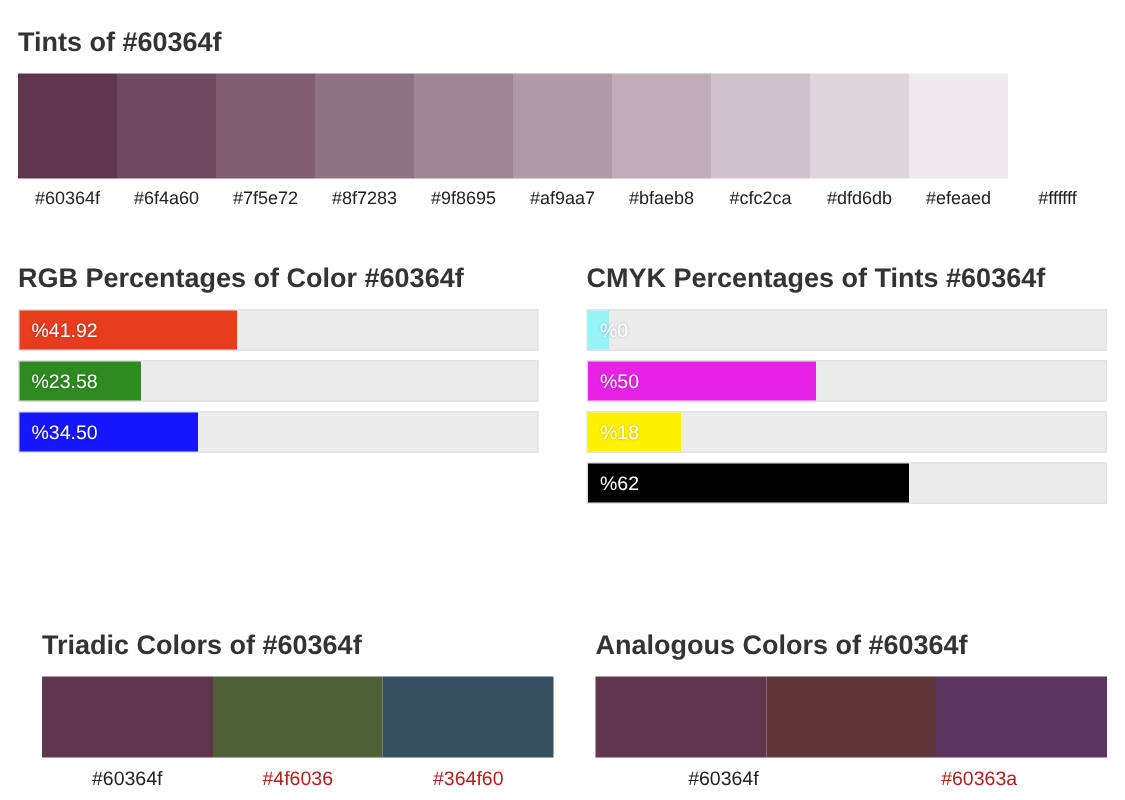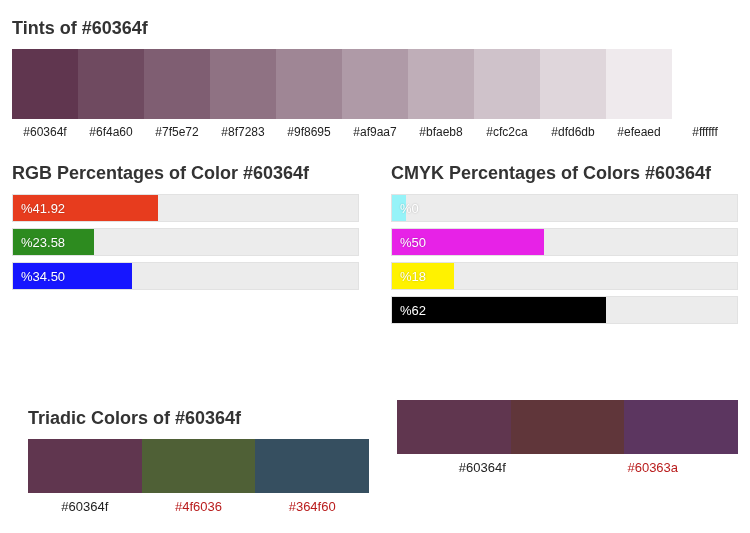--- a/index.html
+++ b/index.html
@@ -33,21 +33,21 @@
   .tints-labels .lbl {
     flex: 1 1 0;
     text-align: center;
     font-size: 12px;
     color: #222;
   }
   
   .cols {
     display: flex;
     gap: 32px;
-    margin-top: 16px;
+    margin-top: 28px;
   }
   .col { flex: 1 1 0; }
   .bar {
     position: relative;
     background: #ececec;
     height: 28px;
     margin-bottom: 6px;
     border: 1px solid #e2e2e2;
   }
   .bar .fill {
@@ -133,21 +133,21 @@
           <div class="fill" style="width: 23.58%; background: rgb(45, 139, 31);"></div>
           <div class="txt">%23.58</div>
         </div>
         <div class="bar">
           <div class="fill" style="width: 34.5%; background: rgb(22, 22, 255);"></div>
           <div class="txt">%34.50</div>
         </div>
       </div>
   </div>
   <div class="col">
-    <div class="section-title">CMYK Percentages of Colors #60364f</div>
+    <div class="section-title">CMYK Percentages of Tints #60364f</div>
     <div id="cmyk-bars">
         <div class="bar">
           <div class="fill" style="width: 4%; background: rgb(150, 243, 248);"></div>
           <div class="txt">%0</div>
         </div>
         <div class="bar">
           <div class="fill" style="width: 44%; background: rgb(231, 34, 231);"></div>
           <div class="txt">%50</div>
         </div>
         <div class="bar">
@@ -170,20 +170,21 @@
         <div class="sw" style="background: rgb(79, 96, 54);"></div>
         <div class="sw" style="background: rgb(54, 79, 96);"></div>
       </div>
     <div class="scheme-labels" id="triadic-lbl">
         <div class="lbl">#60364f</div>
         <div class="lbl linkish">#4f6036</div>
         <div class="lbl linkish">#364f60</div>
       </div>
   </div>
   <div class="scheme">
+    <div class="section-title">Analogous Colors of #60364f</div>
     <div class="scheme-swatches" id="analogous-sw">
         <div class="sw" style="background: rgb(96, 54, 79);"></div>
         <div class="sw" style="background: rgb(96, 54, 58);"></div>
         <div class="sw" style="background: rgb(92, 54, 96);"></div>
       </div>
     <div class="scheme-labels" id="analogous-lbl">
         <div class="lbl">#60364f</div>
         <div class="lbl linkish">#60363a</div>
       </div>
   </div>

